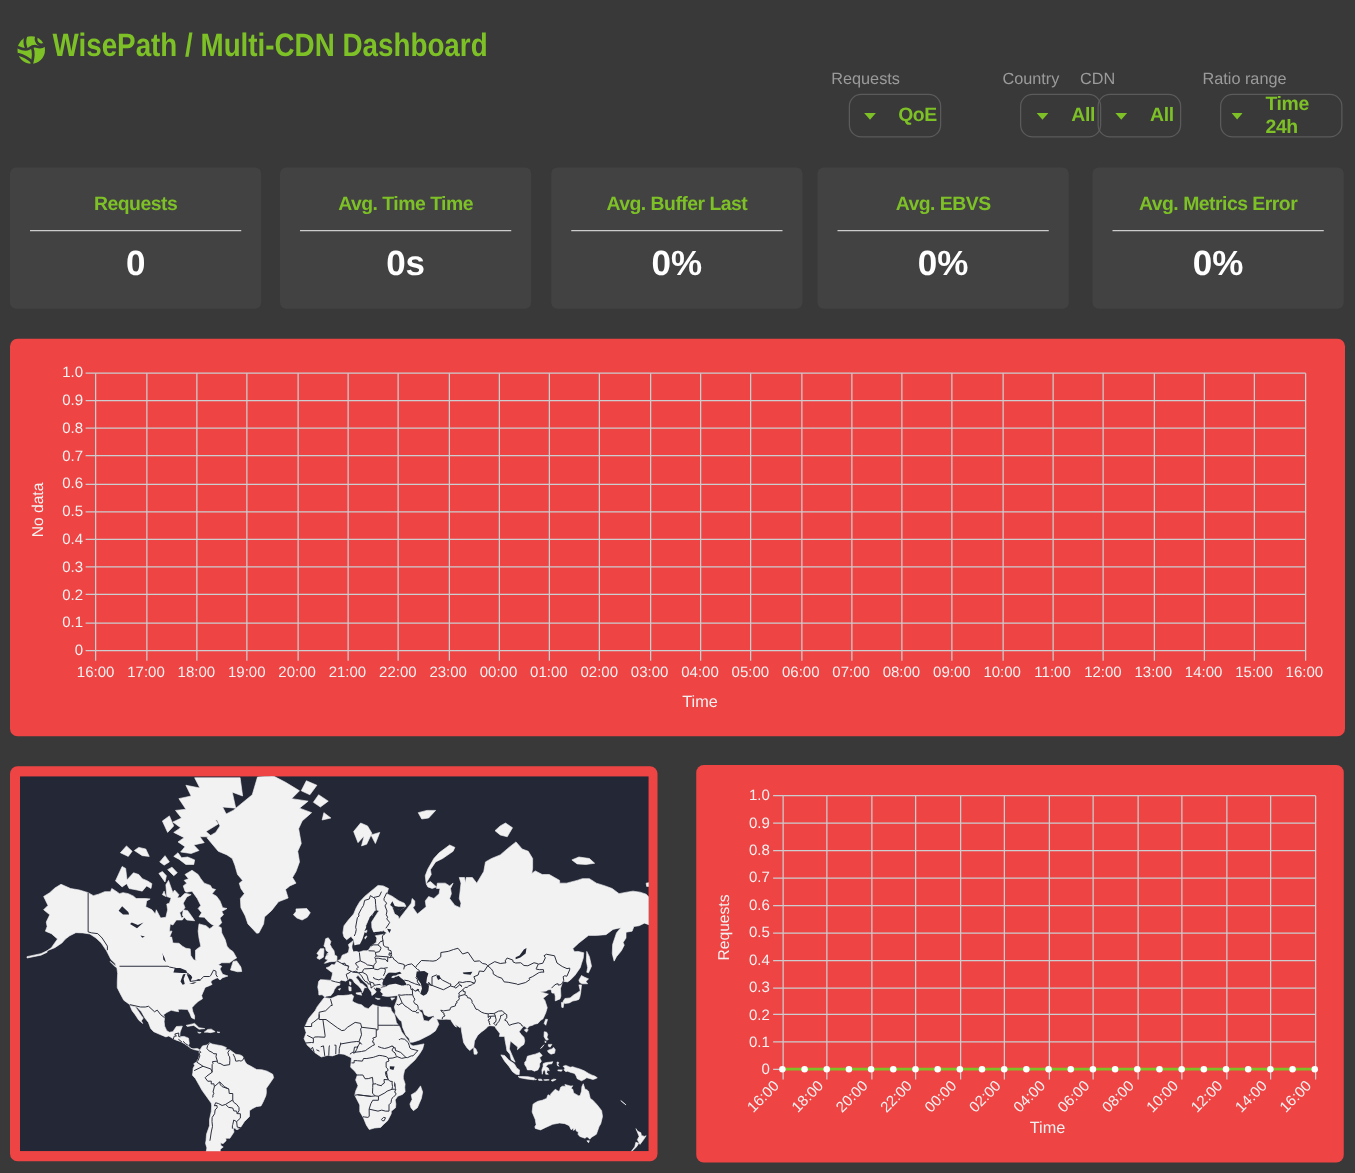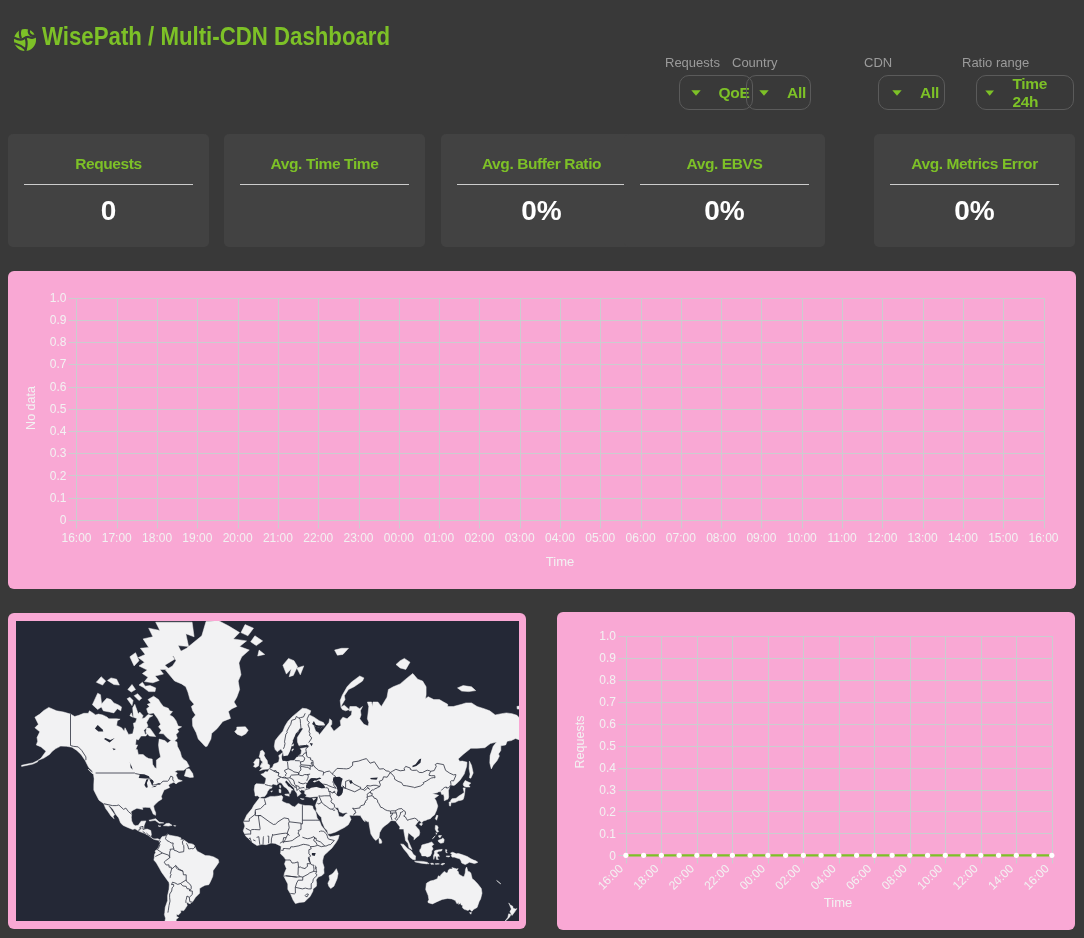--- a/index.html
+++ b/index.html
@@ -6,21 +6,21 @@
 .hdr{position:absolute;left:13px;top:21px;display:flex;align-items:flex-end;}
 .hdr h1{color:#7dc127;font-size:26px;font-weight:bold;margin-left:5px;transform:scaleX(0.855);transform-origin:0 50%;white-space:nowrap;}
 .ddg{position:absolute;top:55px;}
 .ddl{color:#9b9b9b;font-size:13px;margin-left:2px;}
 .ddb{margin-top:5px;height:35px;border:1px solid #5b5b5b;border-radius:10px;display:flex;align-items:center;justify-content:center;gap:18px;padding-left:8px;margin-left:16px;}
 .ddb span{color:#7dc127;font-size:15.5px;font-weight:bold;letter-spacing:-0.3px;}
 .card{position:absolute;top:134px;width:201px;height:113px;background:#424242;border-radius:5px;}
 .ct{color:#7dc127;font-size:15.5px;font-weight:bold;text-align:center;margin-top:21px;letter-spacing:-0.4px;}
 .chr{height:1px;background:#cccccc;margin:11px 16px 0 16px;}
 .cv{color:#fff;font-size:28px;font-weight:bold;text-align:center;margin-top:10px;}
-.panel{position:absolute;background:#f9a8d4;border-radius:6px;}
+.panel{position:absolute;background:#ef4444;border-radius:6px;}
 </style></head>
 <body>
 <div class="hdr">
     <svg width="24" height="24" viewBox="0 0 24 24">
 <circle cx="12" cy="12" r="11" fill="#7dc127"></circle>
 <g stroke="#393939" stroke-width="2.2" fill="none" stroke-linecap="round">
 <path d="M1.8 10 Q7 12.7 10.5 10.7 Q14 8.3 16.2 9.2 Q19.8 10.6 22.4 8.6"></path>
 <path d="M7.6 1.2 Q6.1 5.5 7.7 9.7"></path>
 <path d="M12.6 9.8 Q14.7 15.2 12.4 22.6"></path>
 <path d="M1.9 15.5 Q8 17.2 12.6 21.4"></path>
@@ -31,21 +31,21 @@
   </div>
 <div class="ddg" style="left:663px;width:90px">
 <div class="ddl">Requests</div>
 <div class="ddb">
       <svg width="10" height="6" viewBox="0 0 10 6">
         <path d="M0.3 0.3 L9.7 0.3 L5 5.8Z" fill="#7dc127"></path>
       </svg>
       <span>QoE</span>
     </div>
   </div>
-<div class="ddg" style="left:730px;width:81px">
+<div class="ddg" style="left:800px;width:81px">
 <div class="ddl">Country</div>
 <div class="ddb">
       <svg width="10" height="6" viewBox="0 0 10 6">
         <path d="M0.3 0.3 L9.7 0.3 L5 5.8Z" fill="#7dc127"></path>
       </svg>
       <span>All</span>
     </div>
   </div>
 <div class="ddg" style="left:862px;width:83px">
 <div class="ddl">CDN</div>
@@ -66,27 +66,28 @@
     </div>
   </div>
 <div class="card" style="left:8px">
 <div class="ct">Requests</div>
     <div class="chr"></div>
     <div class="cv">0</div>
   </div>
 <div class="card" style="left:224px">
 <div class="ct">Avg. Time Time</div>
     <div class="chr"></div>
+    <div class="cv">0s</div>
   </div>
 <div class="card" style="left:441px">
-<div class="ct">Avg. Buffer Ratio</div>
+<div class="ct">Avg. Buffer Last</div>
     <div class="chr"></div>
     <div class="cv">0%</div>
   </div>
-<div class="card" style="left:624px">
+<div class="card" style="left:654px">
 <div class="ct">Avg. EBVS</div>
     <div class="chr"></div>
     <div class="cv">0%</div>
   </div>
 <div class="card" style="left:874px">
 <div class="ct">Avg. Metrics Error</div>
     <div class="chr"></div>
     <div class="cv">0%</div>
   </div>
 <div class="panel" style="left:8px;top:271px;width:1068px;height:318px;"><svg width="1068" height="318" viewBox="0 0 1068 318">

